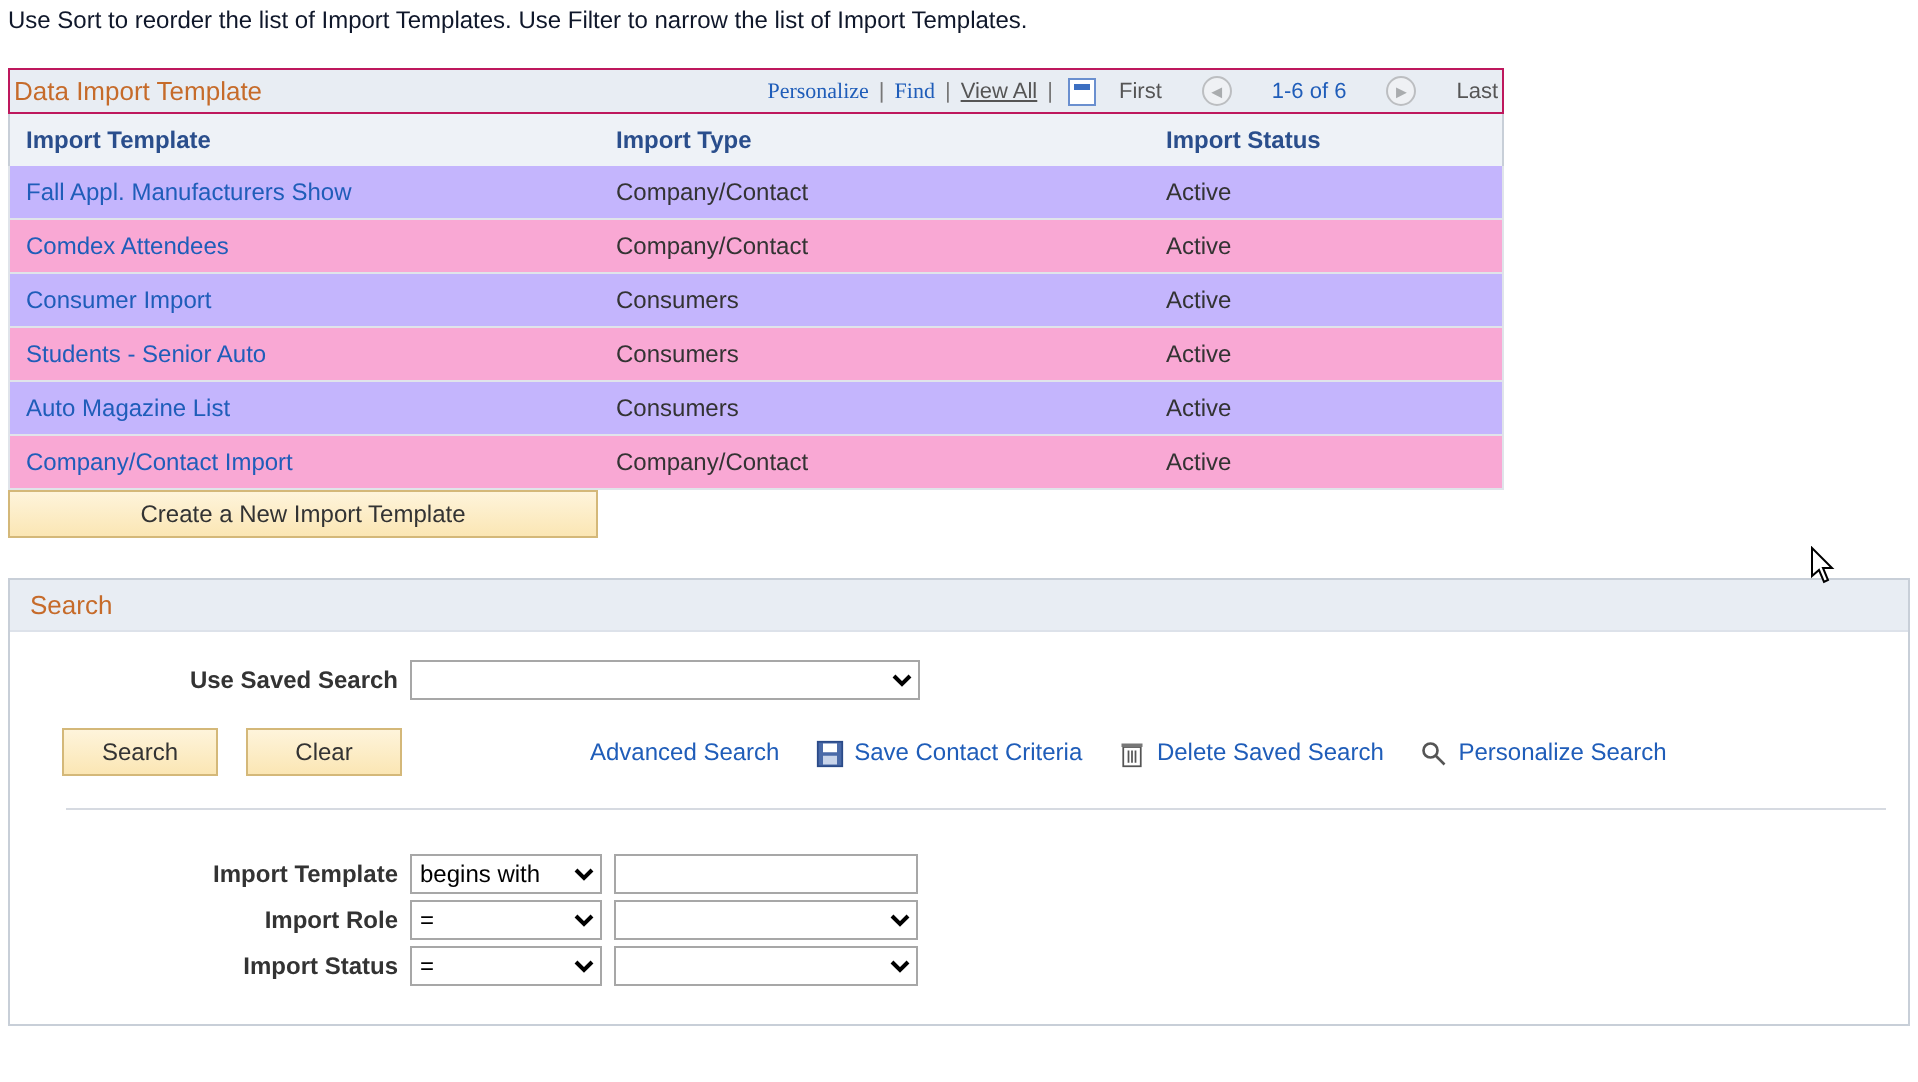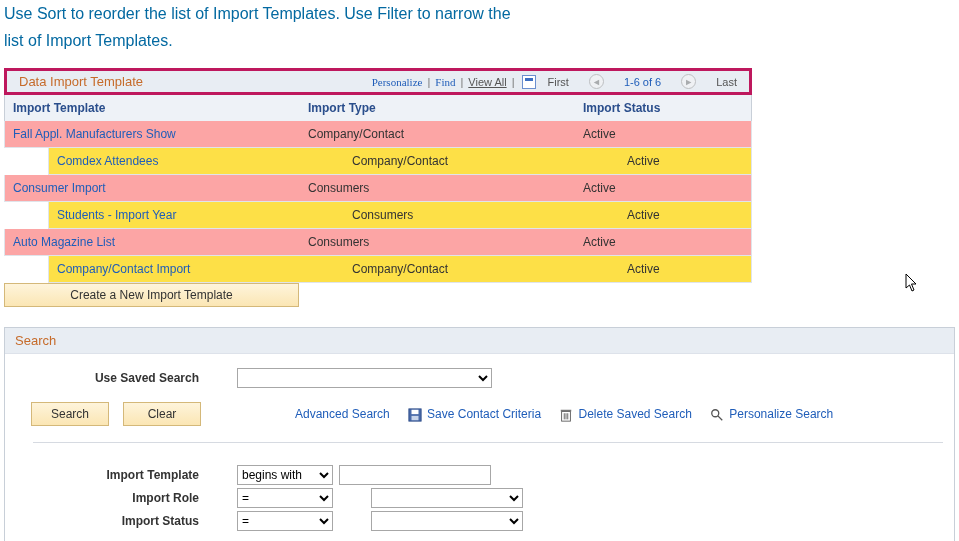--- a/index.html
+++ b/index.html
@@ -12,33 +12,33 @@
   background: #fff;
 }
 .page-wrap { width: 959px; }
 .page-title {
   color: #4a5a8a;
   font-size: 20px;
   font-weight: normal;
   margin: 4px 0 6px 4px;
 }
 .instructions {
-  color: #0369a1;
-  font-size: 16px;
+  color: #0f172a;
+  font-size: 12px;
   margin: 0 0 14px 4px;
   max-width: 520px;
   line-height: 1.7;
 }
 .grid-container { margin: 0 4px; width: 748px; }
 .grid-header {
   background: #e8edf3;
-  border: 3px solid #be185d;
+  border: 1px solid #be185d;
   display: flex;
   align-items: center;
-  padding: 3px 12px;
+  padding: 3px 2px;
   justify-content: space-between;
 }
 .grid-header-title { color: #c66b2a; font-size: 13px; }
 .grid-header-tools { display: flex; align-items: center; gap: 0; font-size: 11px; }
 .grid-header-tools a { color: #1f5db9; text-decoration: none; padding: 0 4px; cursor: pointer; font-family: Liberation Serif, serif; }
 .grid-header-tools .sep { color: #777; padding: 0 1px; }
 .grid-header-tools .plain { color: #555; padding: 0 4px; text-decoration: underline; }
 .nav-group { display: flex; align-items: center; gap: 20px; margin-left: 6px; }
 .nav-arrow {
   width: 15px; height: 15px; border: 1px solid #999; border-radius: 50%;
@@ -54,23 +54,23 @@
 }
 .grid-col-h {
   padding: 6px 8px; color: #2a4e8c; font-weight: bold; font-size: 12px;
   cursor: pointer;
 }
 .c1 { width: 295px; }
 .c2 { width: 275px; }
 .c3 { flex: 1; }
 .grid-row {
   display: flex; border-left: 1px solid #e0e4ea; border-right: 1px solid #e0e4ea;
-  border-bottom: 1px solid #e0e4ea; padding: 6px 8px; background: #fca5a5;
-}
-.grid-row.alt { background: #fde047; margin-left: 44px; }
+  border-bottom: 1px solid #e0e4ea; padding: 6px 8px; background: #c4b5fd;
+}
+.grid-row.alt { background: #f9a8d4; }
 .grid-row .c1 a { color: #1f5db9; text-decoration: none; cursor: pointer; }
 .grid-footer-btn-wrap { padding: 0; }
 .btn-yellow {
   background: linear-gradient(#fef4db, #fbe6b4);
   border: 1px solid #d4b879;
   padding: 4px 10px; font-size: 12px; cursor: pointer; color: #333;
 }
 .btn-yellow.wide { width: 295px; display: block; text-align: center; }
 .search-panel {
   margin: 20px 4px 0 4px;
@@ -85,21 +85,20 @@
   border-bottom: 1px solid #dde2ea;
 }
 .form-row { display: flex; align-items: center; margin: 14px 0 0 0; }
 .form-label {
   width: 190px; text-align: right; padding-right: 6px;
   color: #333; font-weight: bold; font-size: 12px;
 }
 .form-select {
   border: 1px solid #a7a7a7; height: 20px; font-size: 12px;
   background: #fff;
-  margin-left: 32px;
 }
 .saved-search-select { width: 255px; }
 .op-select { width: 96px; margin-right: 6px; }
 .val-input { width: 152px; height: 20px; border: 1px solid #a7a7a7; font-size: 12px; padding: 0 3px; }
 .val-select { width: 152px; }
 .action-bar { display: flex; align-items: center; margin: 14px 0 0 0; gap: 14px; }
 .action-buttons { display: flex; gap: 14px; margin-left: 16px; }
 .btn-yellow.small { width: 78px; }
 .action-links { display: flex; align-items: center; gap: 18px; margin-left: 80px; }
 .action-links a { color: #1f5db9; text-decoration: none; cursor: pointer; font-size: 12px; }
@@ -165,21 +164,21 @@
       <div class="c1"><a>Comdex Attendees</a></div>
       <div class="c2">Company/Contact</div>
       <div class="c3">Active</div>
     </div>
     <div class="grid-row">
       <div class="c1"><a>Consumer Import</a></div>
       <div class="c2">Consumers</div>
       <div class="c3">Active</div>
     </div>
     <div class="grid-row alt">
-      <div class="c1"><a>Students - Import Year</a></div>
+      <div class="c1"><a>Students - Senior Auto</a></div>
       <div class="c2">Consumers</div>
       <div class="c3">Active</div>
     </div>
     <div class="grid-row">
       <div class="c1"><a>Auto Magazine List</a></div>
       <div class="c2">Consumers</div>
       <div class="c3">Active</div>
     </div>
     <div class="grid-row alt">
       <div class="c1"><a>Company/Contact Import</a></div>

